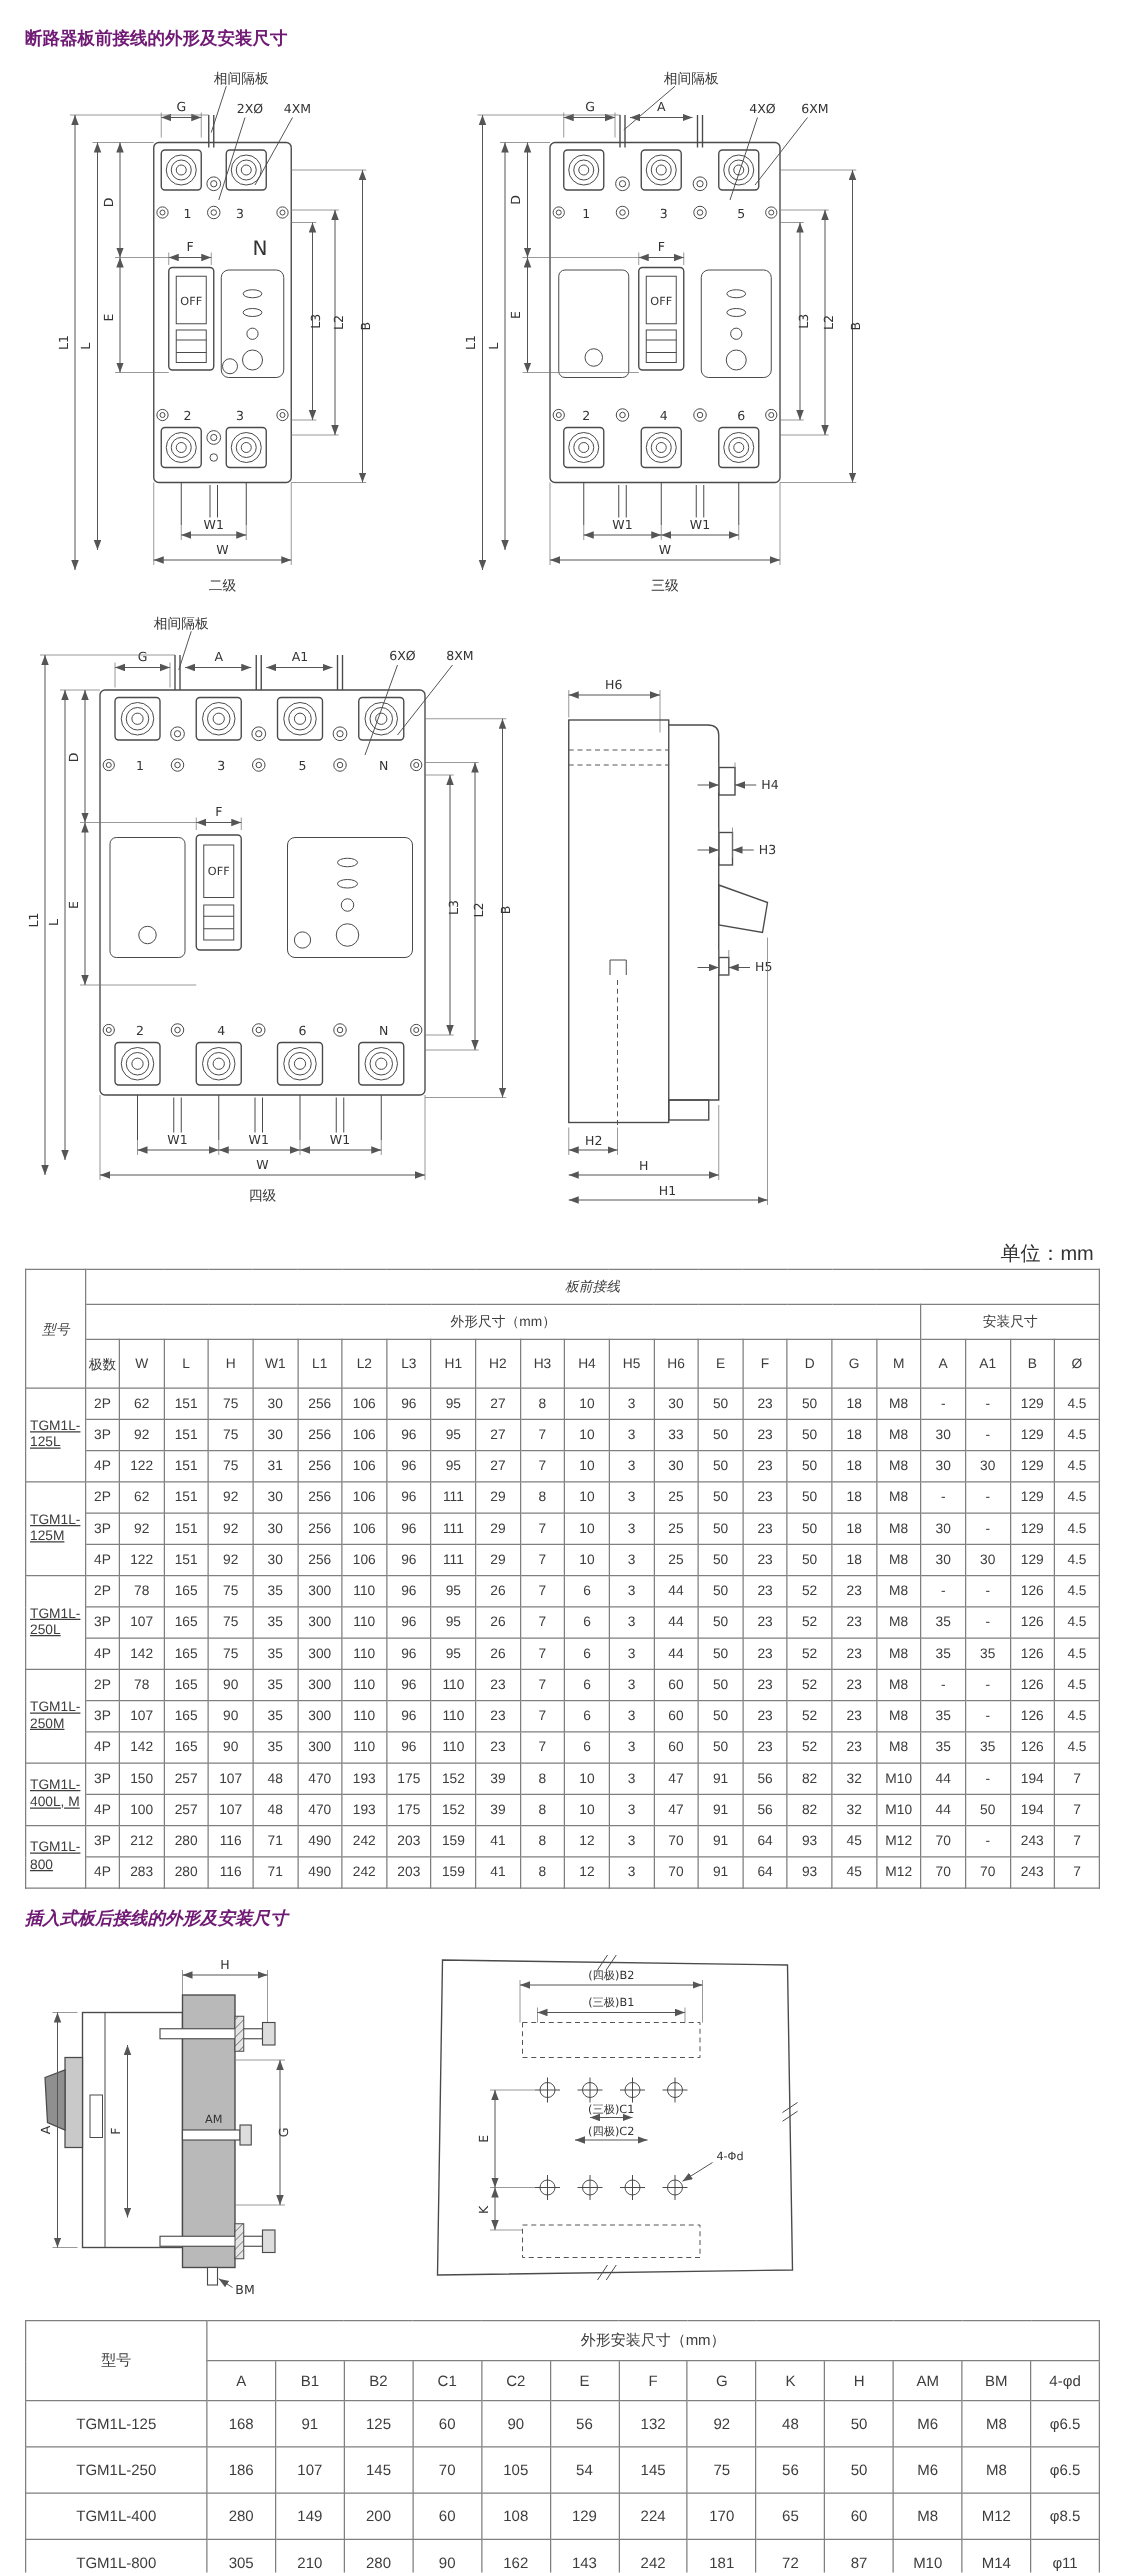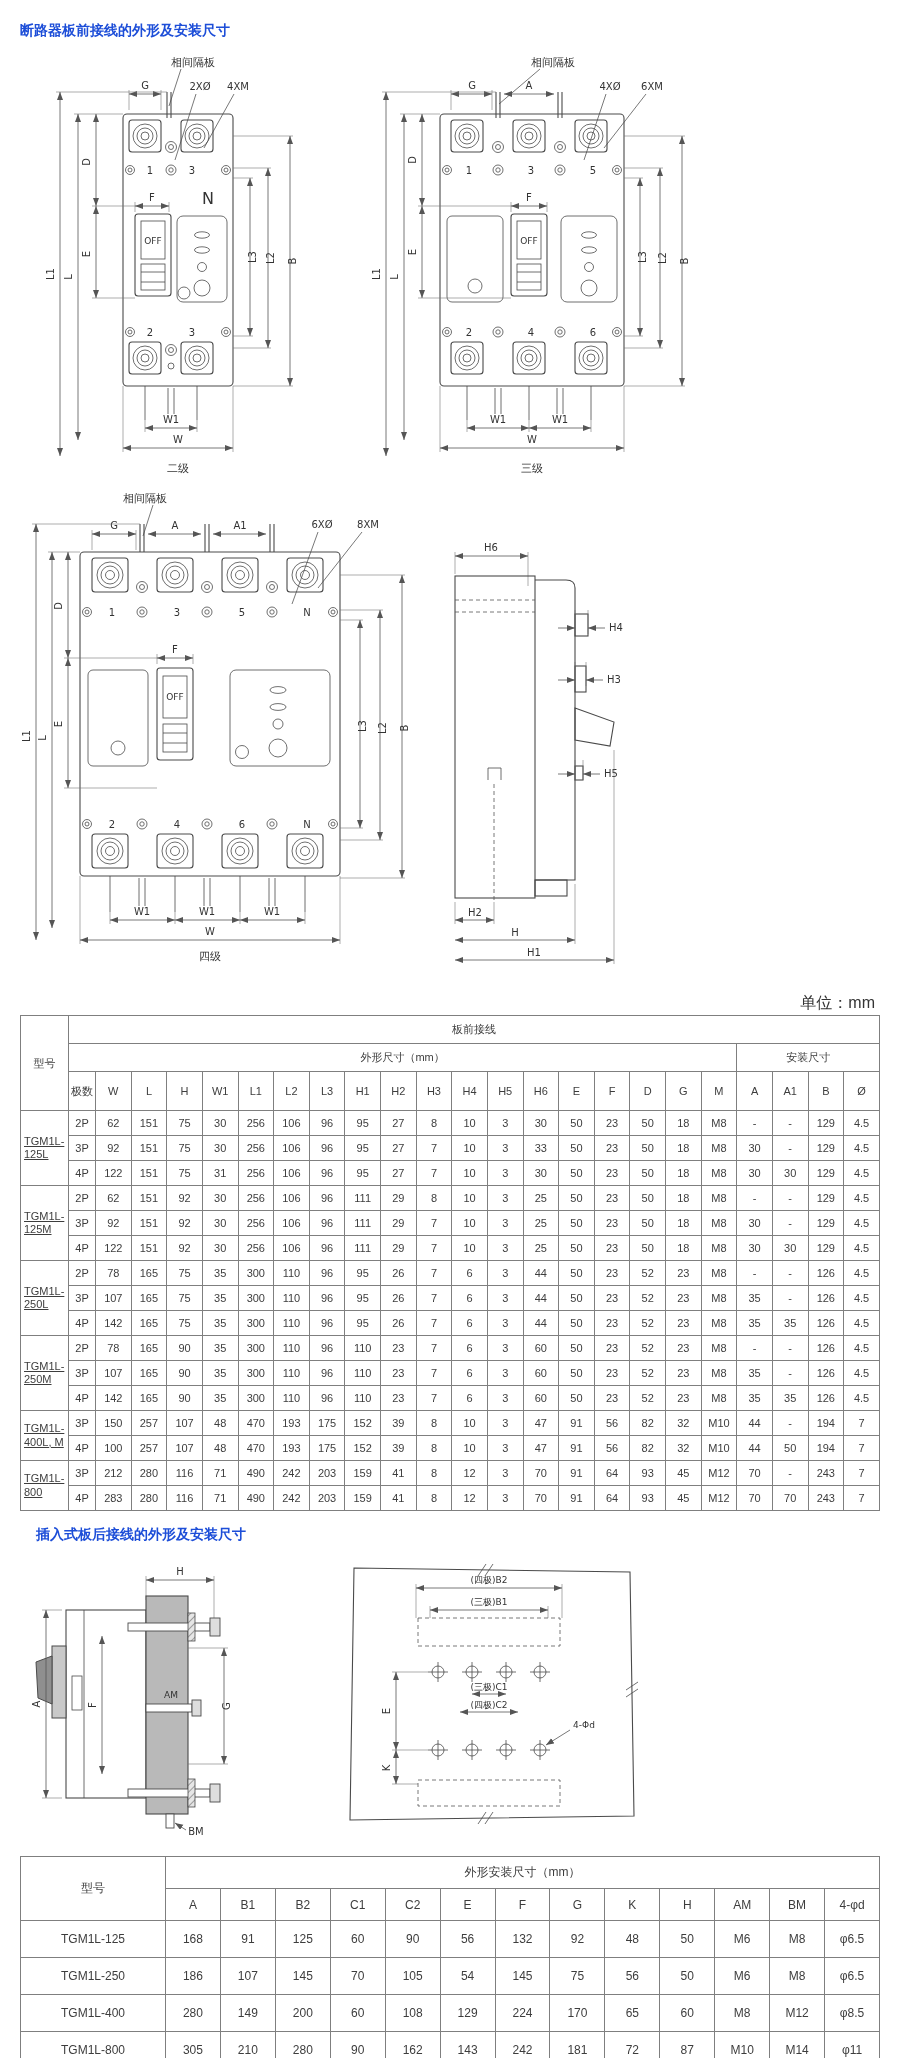--- a/index.html
+++ b/index.html
@@ -1,33 +1,33 @@
 <!DOCTYPE html>
 <html><head>
 <meta charset="utf-8">
 <style>
   html,body{margin:0;padding:0;background:#fff;}
   body{width:900px;height:2058px;position:relative;font-family:"Liberation Sans","DejaVu Sans",sans-serif;overflow:hidden;}
   .abs{position:absolute;}
-  .sec-title{font-size:14px;font-weight:bold;color:#1d4ed8;}
+  .sec-title{font-size:14px;font-weight:bold;color:#701a75;}
   .unit-note{font-size:16px;color:#333;}
   svg{overflow:visible;display:block;}
   svg text{font-family:"DejaVu Sans",sans-serif;font-size:10px;fill:#333;}
   .ln{fill:none;stroke:#4a4a4a;stroke-width:1.1;}
   .lnt{fill:none;stroke:#4a4a4a;stroke-width:0.8;}
   .dim{fill:none;stroke:#555;stroke-width:0.8;}
   .ext{fill:none;stroke:#777;stroke-width:0.6;}
   .dsh{fill:none;stroke:#555;stroke-width:0.8;stroke-dasharray:4 3;}
   .big{font-size:16px;}
   .cjk{font-size:11px;}
   .sm{font-size:9px;}
   table{border-collapse:collapse;table-layout:fixed;color:#3d3d3d;background:#fff;}
   .t1{width:860px;font-size:11px;}
   .t1 th,.t1 td{border:1px solid #7f7f7f;text-align:center;font-weight:normal;padding:1px 0;}
-  .t1 thead tr:nth-child(1) th{height:25px;}
+  .t1 thead tr:nth-child(1) th{height:25px;font-style:italic;}
   .t1 thead tr:nth-child(2) th{height:25px;}
   .t1 thead tr:nth-child(3) th{height:36px;text-align:center;}
   .t1 tbody td{height:22px;}
   .t1 td.model{text-align:left;padding-left:3px;line-height:1.2;text-decoration:underline;}
   .t2{width:860px;font-size:12px;}
   .t2 th,.t2 td{border:1px solid #7f7f7f;text-align:center;font-weight:normal;padding:1px 0;}
   .t2 thead th{height:29px;}
   .t2 tbody td{height:34px;}
 </style>
 </head>
@@ -927,21 +927,21 @@
         <td>45</td>
         <td>M12</td>
         <td>70</td>
         <td>70</td>
         <td>243</td>
         <td>7</td>
       </tr>
     </tbody>
 </table>
 
-<div class="abs sec-title" style="left:36px;top:1526px;">插入式板后接线的外形及安装尺寸</div>
+<div class="abs sec-title" style="left:20px;top:1526px;font-style:italic;">插入式板后接线的外形及安装尺寸</div>
 
 <svg class="abs" style="left:28px;top:1556px;" width="240" height="285" viewBox="0 0 240 285">
   <line class="ext" x1="118" y1="44" x2="118" y2="20"></line>
     <line class="ext" x1="186" y1="62" x2="186" y2="20"></line>
   <line class="dim" marker-start="url(#arw)" marker-end="url(#arw)" x1="118" y1="24" x2="186" y2="24"></line>
   <text x="152" y="19" text-anchor="middle">H</text>
   <rect class="ln" x="38" y="54" width="80" height="188"></rect>
   <line class="lnt" x1="56" y1="54" x2="56" y2="242"></line>
   <rect class="lnt" x="44" y="120" width="10" height="34"></rect>
   <rect x="24" y="90" width="14" height="72" fill="#c9c9c9" stroke="#4a4a4a" stroke-width="1"></rect>

